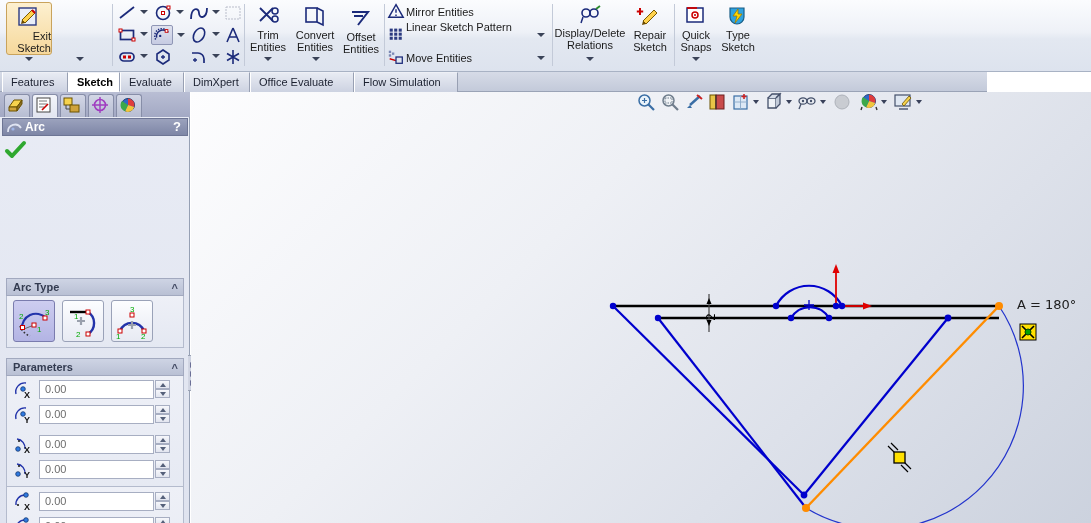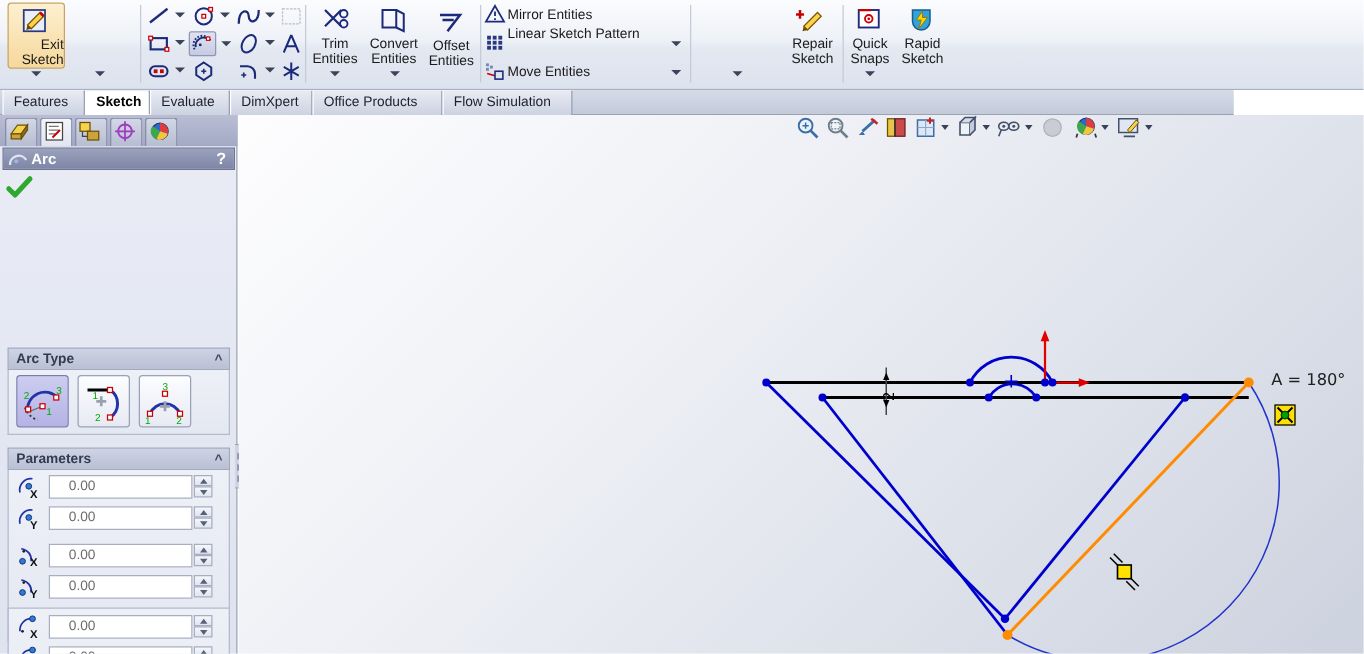--- a/index.html
+++ b/index.html
@@ -100,21 +100,21 @@
     position:absolute;width:42px;height:42px;box-sizing:border-box;
     background:linear-gradient(to bottom,#fcfdff,#e7eaf3);
     border:1px solid #9aa2b8;border-radius:3px;
   }
   .arcbtn.sel{background:linear-gradient(to bottom,#cdcdf0,#b3b4e4);border:1px solid #7a7cae;}
   .prow{position:absolute;left:0;width:178px;height:23px;}
   .picon{position:absolute;left:6px;top:1px;width:24px;height:20px;}
   .pinput{
     position:absolute;left:32px;top:1px;width:115px;height:19px;
     background:#fff;border:1px solid #a7aec2;box-sizing:border-box;
-    font-size:11px;color:#6c6c6c;line-height:17px;padding-left:15px;
+    font-size:11px;color:#6c6c6c;line-height:17px;padding-left:5px;
   }
   .spin{
     position:absolute;left:148px;top:1px;width:15px;height:19px;
   }
   .spinhalf{
     position:absolute;left:0;width:15px;height:9px;box-sizing:border-box;
     background:linear-gradient(to bottom,#f6f7fb,#e2e5ef);
     border:1px solid #a7aec2;
   }
   .tri{position:absolute;left:4px;width:0;height:0;
@@ -343,20 +343,30 @@
           </g>
         <path d="M4 12 L11 14" stroke="#c00" stroke-width="1.6"></path>
         <rect x="11" y="10" width="7" height="7" fill="none" stroke="#1b2a7a" stroke-width="1.4"></rect>
       </svg>
     </div>
     <div class="smallrow" style="left:406px;top:52px;">Move Entities</div>
     <div class="dropcaret" style="left:537px;top:56px;"></div>
 
     <div class="rsep" style="left:552px;"></div>
 
+    <div class="bigbtn" style="left:554px;top:2px;width:72px;">
+      <svg class="icn" width="30" height="22" viewBox="0 0 30 22">
+        <circle cx="11" cy="9" r="4" fill="none" stroke="#1b2a7a" stroke-width="1.6"></circle>
+        <circle cx="19" cy="9" r="4" fill="none" stroke="#1b2a7a" stroke-width="1.6"></circle>
+        <path d="M8 13 L6 19" stroke="#1b2a7a" stroke-width="1.5"></path>
+        <path d="M21 5 L25 2" stroke="#2a8a2a" stroke-width="1.8"></path>
+      </svg>
+      <span class="lbl">Display/Delete
+Relations</span>
+    </div>
     <div class="dropcaret" style="left:586px;top:57px;"></div>
 
     <div class="bigbtn" style="left:628px;top:2px;width:44px;">
       <svg class="icn" width="28" height="24" viewBox="0 0 28 24">
         <path d="M7 17 L18 6 L21 9 L10 20 Z" fill="#ffd24d" stroke="#7a5a00" stroke-width="1"></path>
         <path d="M7 17 L10 20 L6 21 Z" fill="#6b4a00"></path>
         <path d="M4 4 v7 M0.8 7.5 h6.4" stroke="#c00" stroke-width="2"></path>
       </svg>
       <span class="lbl">Repair
 Sketch</span>
@@ -374,31 +384,31 @@
       <span class="lbl">Quick
 Snaps</span>
     </div>
     <div class="dropcaret" style="left:692px;top:57px;"></div>
 
     <div class="bigbtn" style="left:716px;top:2px;width:44px;">
       <svg class="icn" width="26" height="24" viewBox="0 0 26 24">
         <path d="M5 4 h14 v9 a7 7 0 0 1 -7 7 a7 7 0 0 1 -7 -7 Z" fill="#2fa3e0" stroke="#1b5e85" stroke-width="1.2"></path>
         <path d="M13 5 L8 12 h4 L10 19 L17 10 h-4 Z" fill="#ffd700" stroke="#a07800" stroke-width="0.8"></path>
       </svg>
-      <span class="lbl">Rapid
+      <span class="lbl">Type
 Sketch</span>
     </div>
   </div>
 
   <div class="tabstrip">
     <div class="tab" style="left:2px;width:66px;">Features</div>
     <div class="tab active" style="left:68px;width:52px;">Sketch</div>
     <div class="tab" style="left:120px;width:64px;">Evaluate</div>
     <div class="tab" style="left:184px;width:66px;">DimXpert</div>
-    <div class="tab" style="left:250px;width:104px;">Office Products</div>
+    <div class="tab" style="left:250px;width:104px;">Office Evaluate</div>
     <div class="tab" style="left:354px;width:104px;">Flow Simulation</div>
   </div>
 
   <div class="leftpanel">
 
     <div class="pmtabs">
       <div class="pmtab" style="left:4px;">
         <svg width="22" height="20" viewBox="0 0 22 20">
           <path d="M4 12 L9 5 L17 5 L12 12 Z" fill="#f6d24d" stroke="#6b5200" stroke-width="1"></path>
           <path d="M4 12 L12 12 L12 16 L4 16 Z" fill="#cfa33b" stroke="#6b5200" stroke-width="1"></path>

